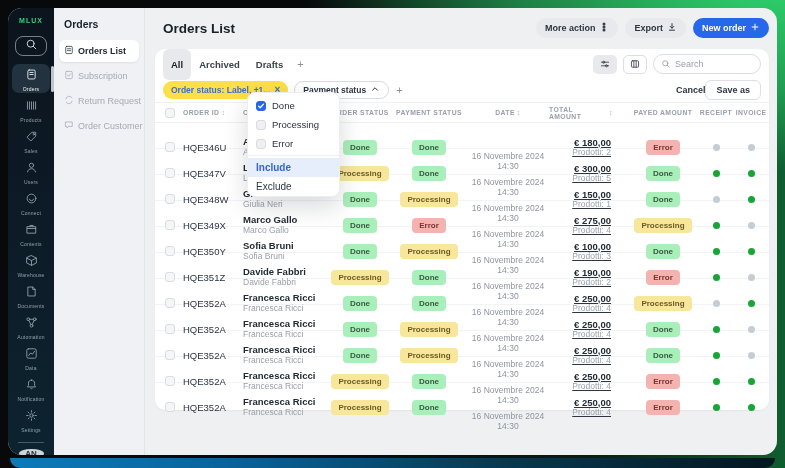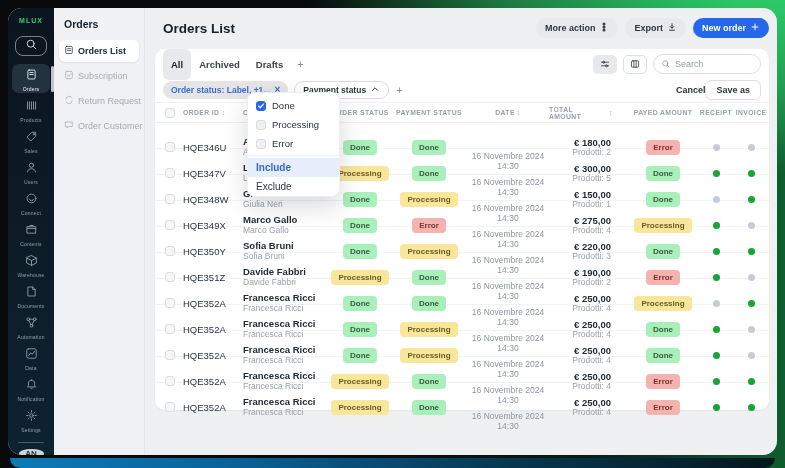--- a/index.html
+++ b/index.html
@@ -66,21 +66,21 @@
     color:#3c434b; cursor:pointer; background:#e7e9ec; }
   .tool-btn.outline { background:#fff; border:1px solid #dcdfe3; }
   .search-box { display:flex; align-items:center; gap:4px; width:108px; height:20px; border:1px solid #dadde2;
     border-radius:10px; padding:0 7px; color:#9aa1ab; background:#fff;justify-content:center; }
   .search-box input { border:none; outline:none; width:100%; font-size:9px; color:#333; background:transparent;
     font-family:inherit; }
   .search-box input::placeholder { color:#9aa1ab; }
 
   .filter-row { display:flex; align-items:center; height:24px; padding:0 8px 2px; border-bottom:1px solid #f0f1f3; }
   .fchip { display:flex; align-items:center; gap:4px; height:18px; padding:0 8px; border-radius:9px; font-size:8.5px; cursor:pointer; }
-  .fchip.applied { background:#e5e5e5; color:#3f6cd3; font-weight:bold; margin-right:6px; }
+  .fchip.applied { background:#fde047; color:#3f6cd3; font-weight:bold; margin-right:6px; }
   .fchip.open { background:#fff; border:1px solid #d7dade; color:#2e3640; font-weight:bold; }
   .fchip .x { font-size:10px; }
   .filter-add { color:#8a9097; font-size:11px; padding:0 7px; cursor:pointer; }
   .filter-actions { margin-left:auto; display:flex; align-items:center; }
   .link-btn { font-size:9px; color:#2e3640; font-weight:bold; cursor:pointer; }
   .saveas-btn { height:20px; padding:0 10px; border:1px solid #dcdfe3; border-radius:6px; background:#fff;
     font-size:9px; font-weight:bold; color:#2e3640; cursor:pointer; font-family:inherit; }
 
   
   .grid-row { display:grid; grid-template-columns:28px 60px 86px 62px 76px 82px 78px 72px 34px 36px; align-items:center; }
@@ -95,21 +95,21 @@
   .c-center { align-items:center; }
   .cbx { width:10px; height:10px; border:1px solid #d9dce1; border-radius:3px; background:#f5f6f8; margin-left:10px; cursor:pointer; }
   .thead .cbx { margin-left:10px; }
   .cname { font-weight:bold; font-size:9.5px; color:#222b35; line-height:1.15; }
   .csub { font-size:8.5px; color:#9aa1ab; line-height:1.15; }
   .chip { font-size:8px; font-weight:bold; padding:3px 7px; border-radius:4px; white-space:nowrap; }
   .c-done { background:#a9efba; color:#3a5a44; }
   .c-proc { background:#f8e69a; color:#6b5a24; }
   .c-err  { background:#f5b3b0; color:#7c3330; }
   .c-date { font-size:8.5px; color:#8e959f; text-align:center; line-height:1.2;margin-top:28px; }
-  .c-total { align-items:flex-end; padding-right:16px; }
+  .c-total { align-items:flex-end; padding-right:16px;text-decoration:underline; }
   .tval { font-weight:bold; font-size:9.5px; color:#222b35; line-height:1.2; }
   .dot { width:7px; height:7px; border-radius:50%; }
   .dot.on { background:#17a636; }
   .dot.off { background:#c6ccd4; }
 
   
   .dropdown { position:absolute; left:102px; top:84px; width:93px; background:#fff; border:1px solid #eceef0;
     border-radius:8px; box-shadow:0 10px 24px rgba(16,24,40,.16); z-index:5; overflow:hidden; padding-top:3px; }
   .dd-opt { display:flex; align-items:center; gap:6px; height:19px; padding:0 8px; font-size:9.5px; color:#2a3340; cursor:pointer; }
   .dd-box { width:10px; height:10px; border-radius:3px; border:1px solid #d8dbe0; background:#eef0f3; flex:0 0 10px;
@@ -516,21 +516,21 @@
                 <span class="chip c-done">Done</span>
               </div>
     <div class="cell c-center">
                 <span class="chip c-proc">Processing</span>
               </div>
     <div class="cell c-date">
       <div>16 Novembre 2024</div>
       <div>14:30</div>
     </div>
     <div class="cell c-total">
-      <div class="tval">€ 220,00</div>
+      <div class="tval">€ 100,00</div>
       <div class="csub">Prodotti: 3</div>
     </div>
     <div class="cell c-center">
                 <span class="chip c-done">Done</span>
               </div>
     <div class="cell c-center">
                 <span class="dot on"></span>
               </div>
     <div class="cell c-center">
                 <span class="dot on"></span>

